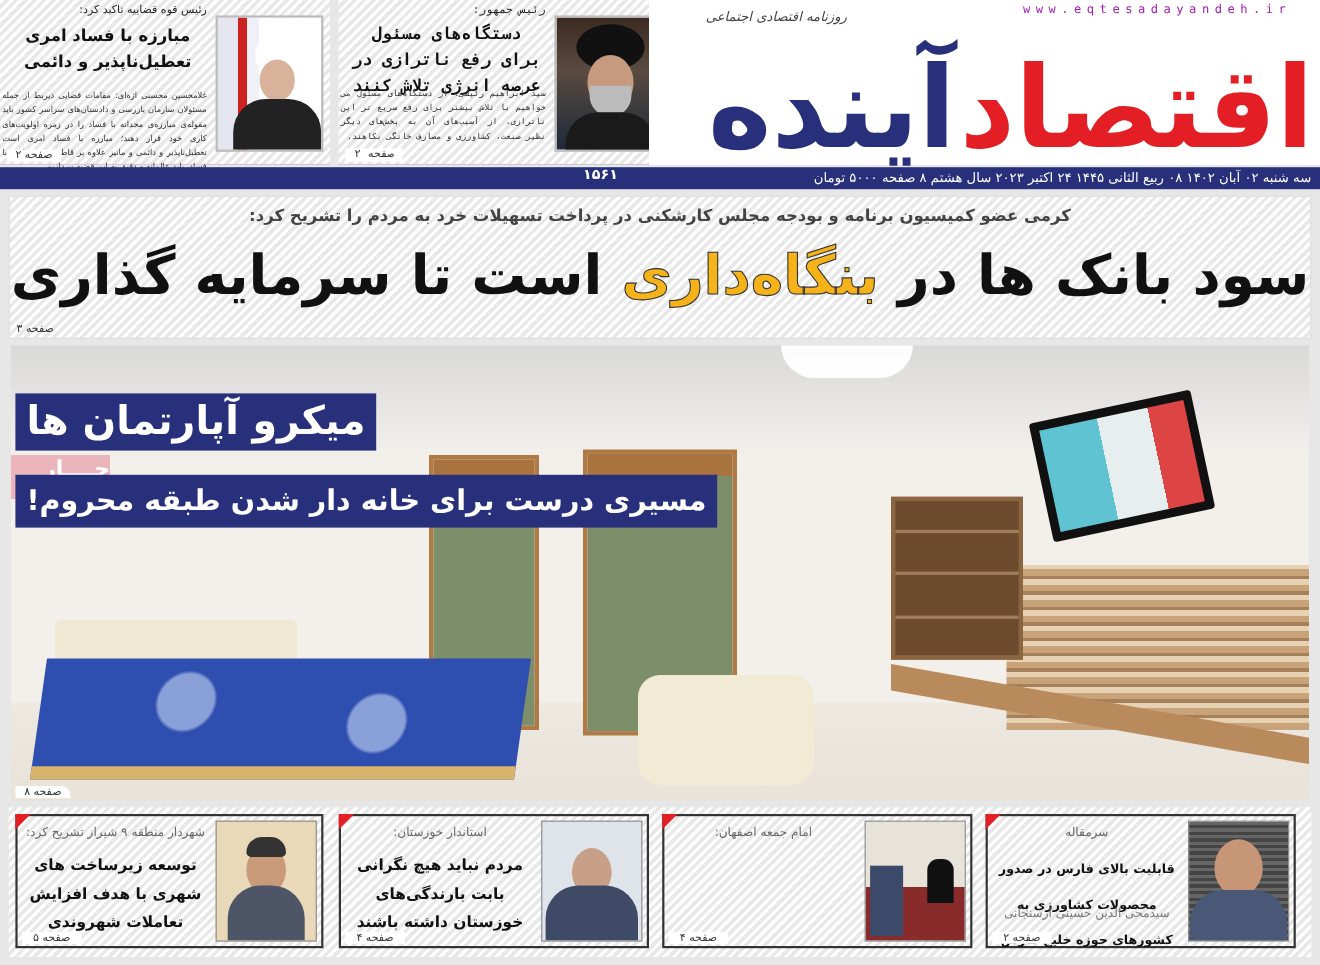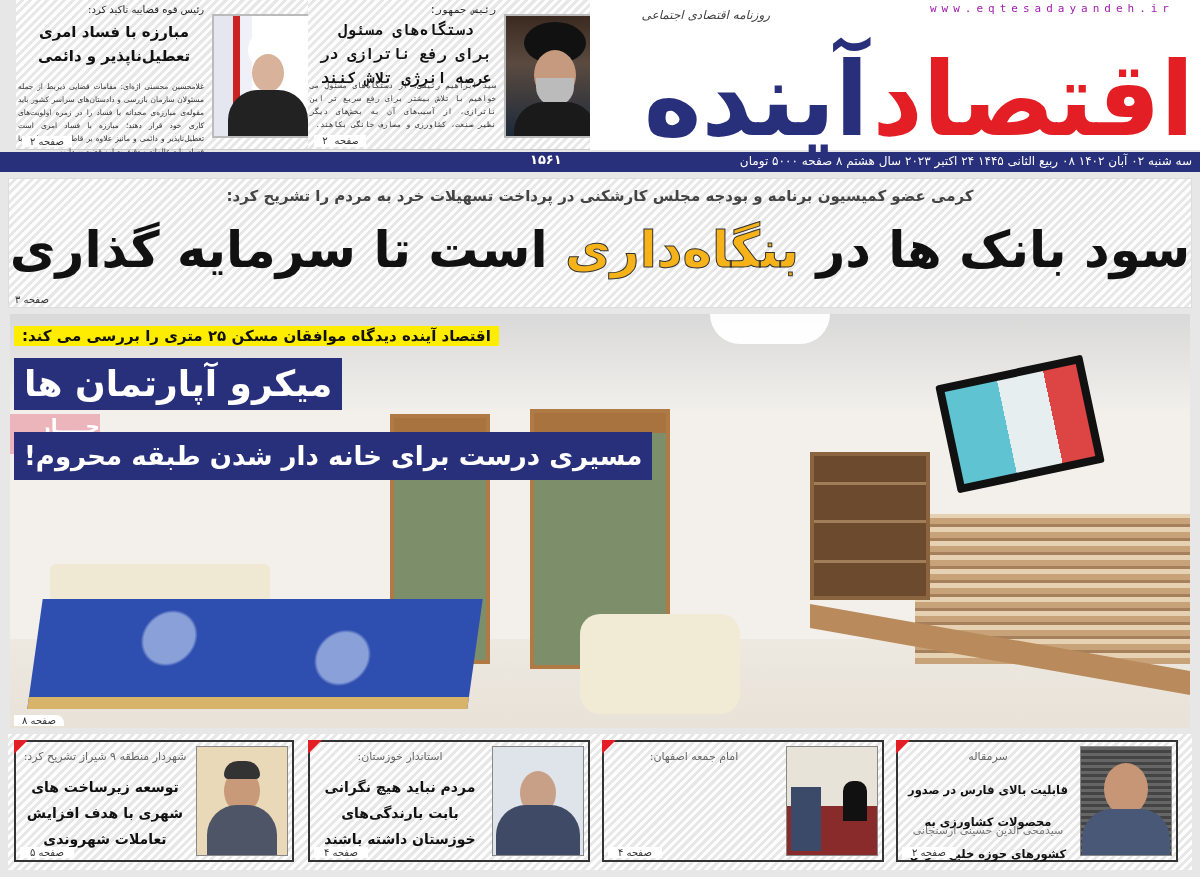--- a/index.html
+++ b/index.html
@@ -19,21 +19,21 @@
     .logo-red { color: #e31e24; font-size: 98px; font-weight: 900; line-height: 1; font-family: "DejaVu Sans", sans-serif; letter-spacing: -4px; transform: scaleY(1.05); }
     .logo-blue { color: #28307c; font-size: 98px; font-weight: 900; line-height: 1; font-family: "DejaVu Sans", sans-serif; letter-spacing: -4px; transform: scaleY(1.05); margin-right: 4px; }
 
     .dateline { position: absolute; top: 152px; right: 0; width: 1200px; height: 20px; background: #28307c; color: #fff; }
     .dateline-text { position: absolute; right: 8px; top: 2px; font-size: 12px; white-space: nowrap; }
     .issue-no { position: absolute; left: 530px; top: 0px; font-size: 13px; font-weight: bold; }
     .occasion { position: absolute; left: 6px; top: 0; height: 20px; width: 290px; background: #28307c; color: #fff; font-size: 13px; font-weight: bold; padding: 1px 8px; text-align: left; direction: rtl; border-top-right-radius: 8px; }
 
     
     .teaser { position: absolute; top: 0; height: 150px; border-bottom: 1px solid #ccc; }
-    .teaser-1 { left: 16px; width: 300px; padding-left: 31px; }
+    .teaser-1 { left: 0; width: 300px; padding-left: 31px; }
     .teaser-2 { left: 308px; width: 300px; font-family: Liberation Mono, monospace; }
     .teaser .photo { position: absolute; top: 14px; right: 6px; width: 98px; height: 124px; border: 2px solid #bbb; }
     .teaser .kicker { position: absolute; top: 4px; right: 112px; font-size: 10px; color: #222; }
     .teaser .title { position: absolute; top: 20px; right: 112px; width: 180px; font-size: 15px; font-weight: 900; line-height: 24px; text-align: center; color: #111; }
     .teaser .body { position: absolute; top: 80px; right: 112px; width: 186px; font-size: 7.5px; line-height: 13px; color: #333; text-align: justify; }
     .teaser .page-tag { position: absolute; bottom: 2px; left: 6px; font-size: 10px; color: #333; background: #fff; padding: 0 8px; }
 
     .photo-judge { background: linear-gradient(90deg, #e6e6f0 0 20%, #c22 20% 28%, #f0f0f8 28% 40%, #fff 40%); position: relative; overflow: hidden; }
     .photo-president { background: linear-gradient(180deg, #3a2a20 0%, #5a4a40 40%, #1d2a3a 100%); position: relative; overflow: hidden; }
     .face { position: absolute; border-radius: 50%; }
@@ -147,21 +147,20 @@
   <div class="cabinet">
     <div class="shelf" style="top:26px;"></div>
     <div class="shelf" style="top:64px;"></div>
     <div class="shelf" style="top:104px;"></div>
   </div>
   <div class="counter"></div>
   <div class="tv">
       <div class="tv-screen"></div>
     </div>
 
-  <div class="photo-kicker">اقتصاد آینده دیدگاه موافقان مسکن ۲۵ متری را بررسی می کند:</div>
   <div class="photo-title-1">میکرو آپارتمان ها</div>
   <div class="watermark">جــــار</div>
   <div class="photo-title-2">مسیری درست برای خانه دار شدن طبقه محروم!</div>
   <div class="page-tag">صفحه ۸</div>
 </div>
 
 <div class="bottom-row stripes">
   <div class="box box-1">
     <div class="photo" style="background:#e9d9b8;">
       <div class="head" style="top:22px;background:#c99a7a;"></div>

